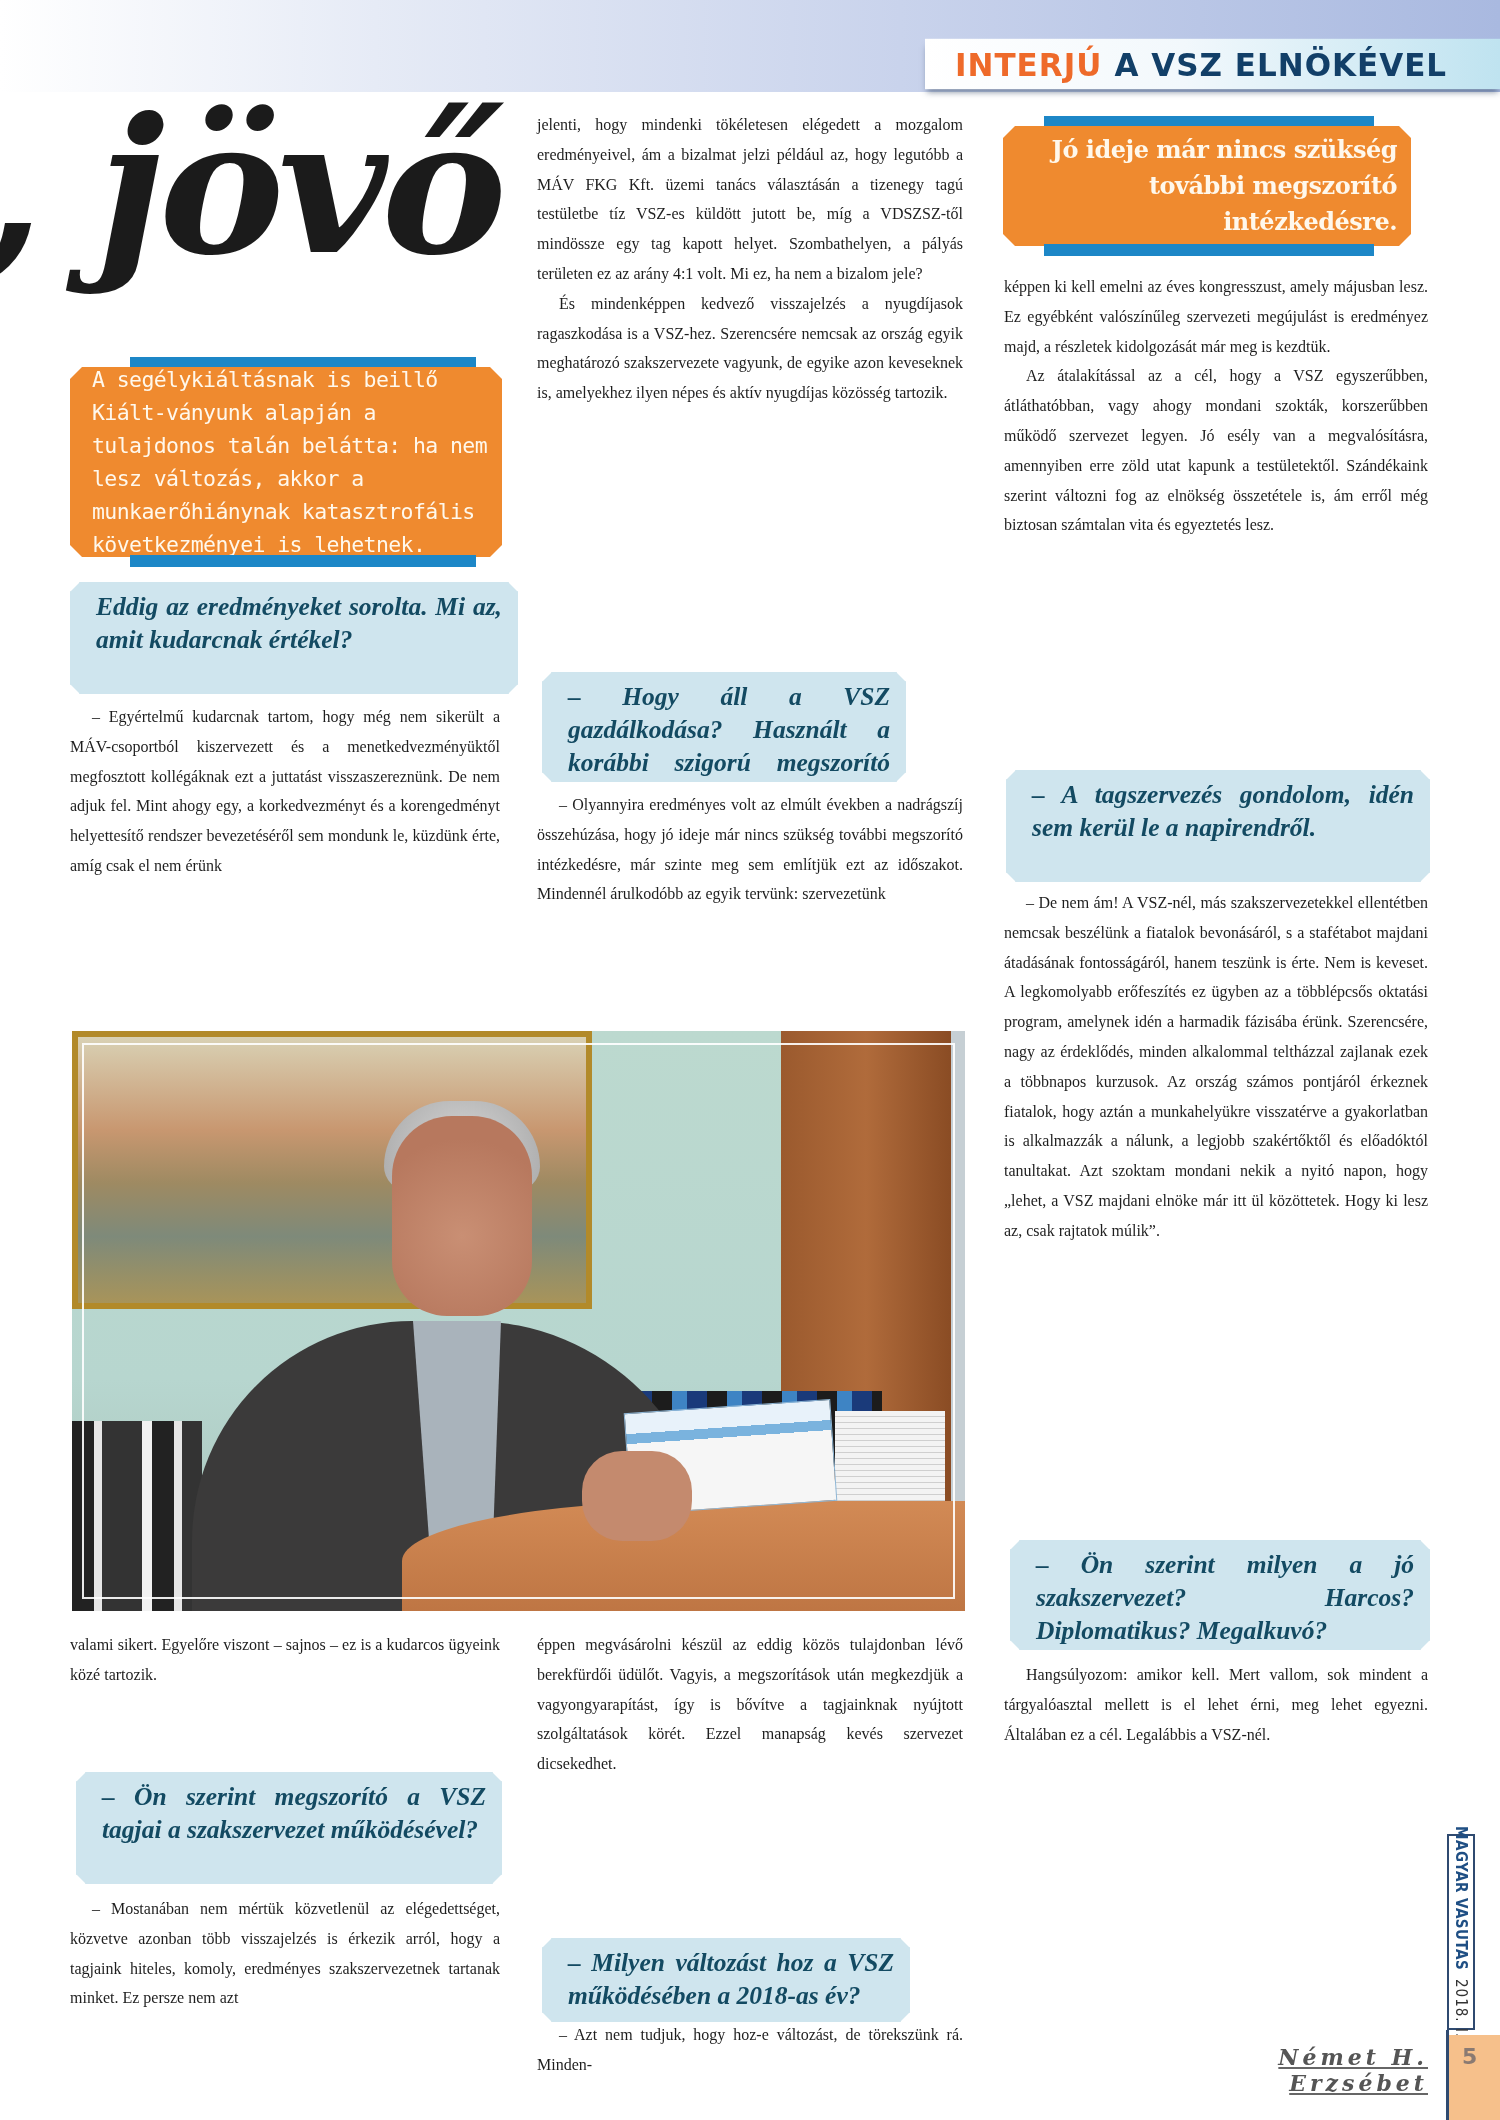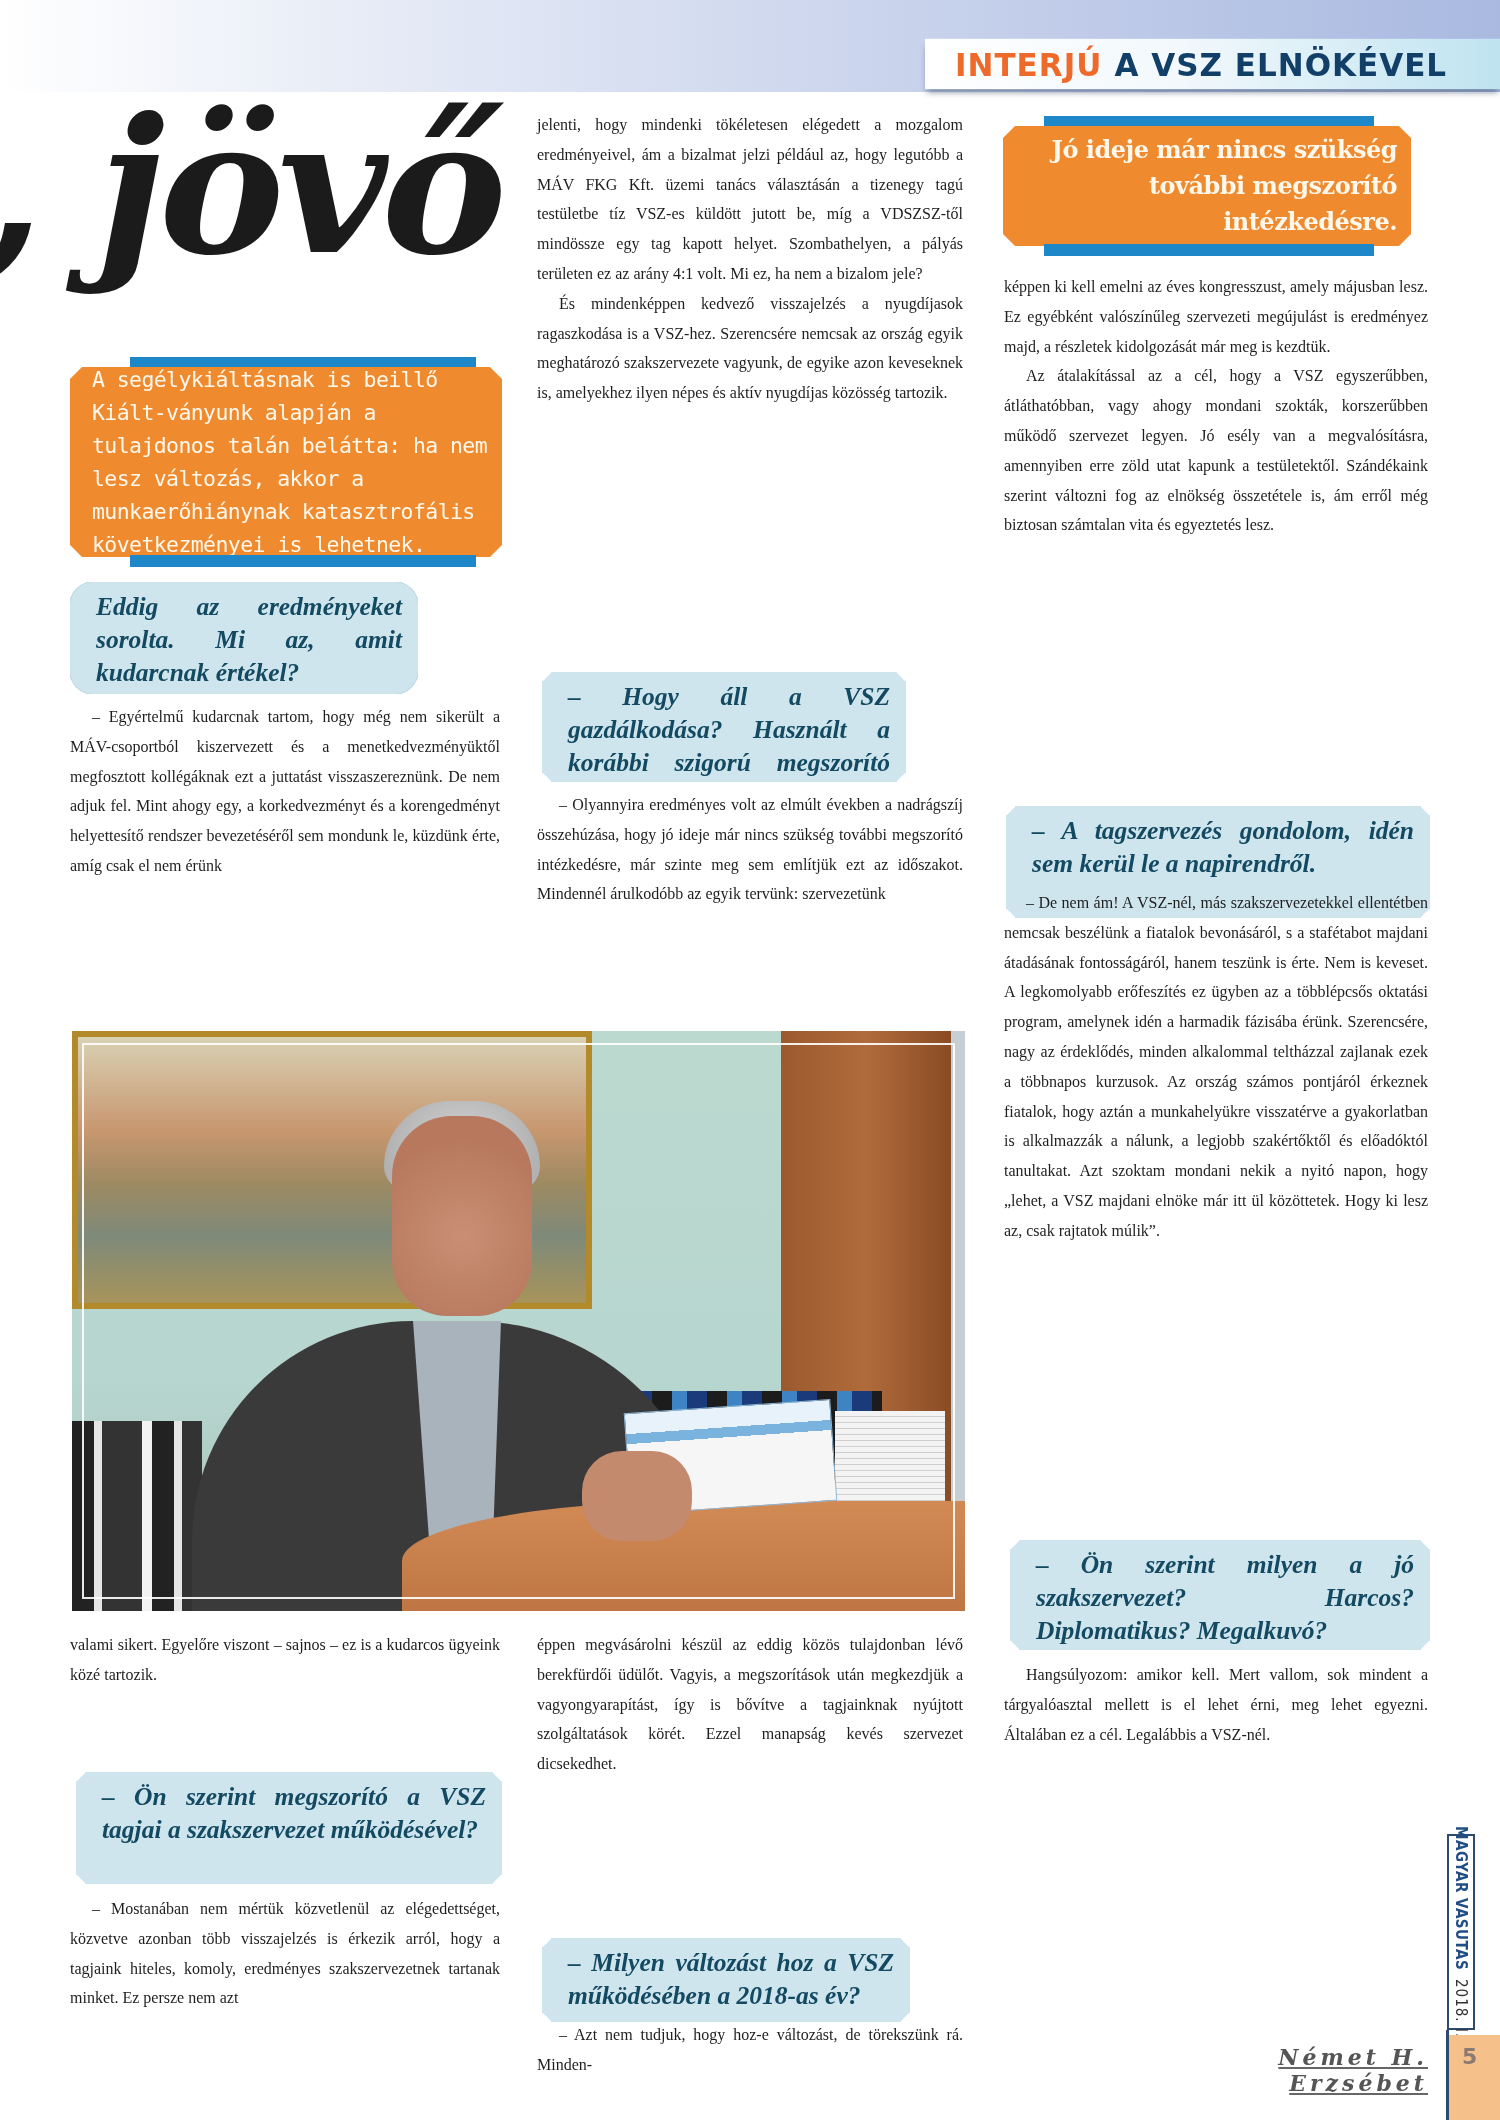--- a/index.html
+++ b/index.html
@@ -191,21 +191,21 @@
 </div>
 
 <div class="callout callout-right">
   <div class="bar top"></div>
   <div class="plate">
     <span>Jó ideje már nincs szükség további megszorító intézkedésre.</span>
   </div>
   <div class="bar bottom"></div>
 </div>
 
-<div class="question" style="left:70px; top:582px; width:348px; height:112px;border-radius:24px;">
+<div class="question" style="left:70px; top:582px; width:448px; height:112px;">
   <span>Eddig az eredményeket sorolta. Mi az, amit kudarcnak értékel?</span>
 </div>
 <div class="col col1" style="top:702px;">
   <p class="indent">– Egyértelmű kudarcnak tartom, hogy még nem sikerült a MÁV-csoportból kiszervezett és a menetkedvezményüktől megfosztott kollégáknak ezt a juttatást visszaszereznünk. De nem adjuk fel. Mint ahogy egy, a korkedvezményt és a korengedményt helyettesítő rendszer bevezetéséről sem mondunk le, küzdünk érte, amíg csak el nem érünk</p>
 </div>
 
 <div class="photo">
   <div class="painting"></div>
   <div class="cabinet"></div>
   <div class="cabinet-edge"></div>
@@ -249,21 +249,21 @@
   <span>– Milyen változást hoz a VSZ működésében a 2018-as év?</span>
 </div>
 <div class="col col2" style="top:2020px;">
   <p class="indent">– Azt nem tudjuk, hogy hoz-e változást, de törekszünk rá. Minden-</p>
 </div>
 
 <div class="col col3" style="top:272px;">
   <p>képpen ki kell emelni az éves kongresszust, amely májusban lesz. Ez egyébként valószínűleg szervezeti megújulást is eredményez majd, a részletek kidolgozását már meg is kezdtük.</p>
   <p class="indent">Az átalakítással az a cél, hogy a VSZ egyszerűbben, átláthatóbban, vagy ahogy mondani szokták, korszerűbben működő szervezet legyen. Jó esély van a megvalósításra, amennyiben erre zöld utat kapunk a testületektől. Szándékaink szerint változni fog az elnökség összetétele is, ám erről még biztosan számtalan vita és egyeztetés lesz.</p>
 </div>
-<div class="question" style="left:1006px; top:806px; width:424px; height:112px;">
+<div class="question" style="left:1006px; top:770px; width:424px; height:112px;">
   <span>– A tagszervezés gondolom, idén sem kerül le a napirendről.</span>
 </div>
 <div class="col col3" style="top:888px;">
   <p class="indent">– De nem ám! A VSZ-nél, más szakszervezetekkel ellentétben nemcsak beszélünk a fiatalok bevonásáról, s a stafétabot majdani átadásának fontosságáról, hanem teszünk is érte. Nem is keveset. A legkomolyabb erőfeszítés ez ügyben az a többlépcsős oktatási program, amelynek idén a harmadik fázisába érünk. Szerencsére, nagy az érdeklődés, minden alkalommal teltházzal zajlanak ezek a többnapos kurzusok. Az ország számos pontjáról érkeznek fiatalok, hogy aztán a munkahelyükre visszatérve a gyakorlatban is alkalmazzák a nálunk, a legjobb szakértőktől és előadóktól tanultakat. Azt szoktam mondani nekik a nyitó napon, hogy „lehet, a VSZ majdani elnöke már itt ül közöttetek. Hogy ki lesz az, csak rajtatok múlik”.</p>
 </div>
 <div class="question" style="left:1010px; top:1540px; width:420px; height:110px;">
   <span>– Ön szerint milyen a jó szakszervezet? Harcos? Diplomatikus? Megalkuvó?</span>
 </div>
 <div class="col col3" style="top:1660px;">
   <p class="indent">Hangsúlyozom: amikor kell. Mert vallom, sok mindent a tárgyalóasztal mellett is el lehet érni, meg lehet egyezni. Általában ez a cél. Legalábbis a VSZ-nél.</p>

